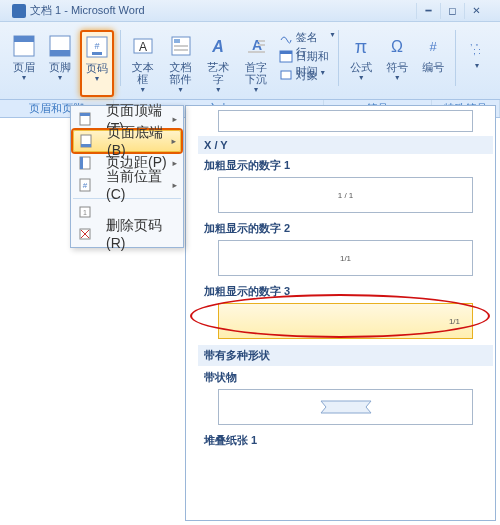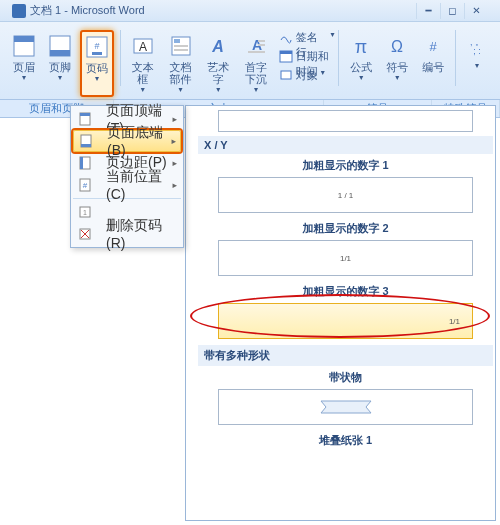--- a/index.html
+++ b/index.html
@@ -38,21 +38,21 @@
   .menu .sub { font-size:9px; color:#666; }
   .menu .msep { height:1px; background:#c8dbef; margin:2px 0; }
 
   
   .gallery { position:absolute; left:185px; top:105px; right:4px; bottom:4px; background:#fff; border:1px solid #9ab6d8; overflow-y:auto; overflow-x:hidden; padding:4px 2px 4px 12px; }
   .gallery::-webkit-scrollbar { width:16px; }
   .gallery::-webkit-scrollbar-track { background:#e8eef6; }
   .gallery::-webkit-scrollbar-thumb { background:#c4d4e8; border:1px solid #a8c4e6; }
   .ghead { font-size:11px; font-weight:bold; color:#2a4a7a; background:#e8f0fa; padding:3px 6px; margin:4px 0 2px 0; }
   .gitem { margin:2px 0 6px 0; }
-  .glabel { font-size:11px; font-weight:bold; color:#2a4a7a; padding:2px 6px;text-align:center; }
+  .glabel { font-size:11px; font-weight:bold; color:#2a4a7a; padding:2px 6px; }
   .gprev { height:36px; margin:2px 20px; border:1px solid #a8b8cc; background:#fff; display:flex; align-items:center; justify-content:center; font-size:9px; color:#555; position:relative; }
   .gitem.sel .gprev { background:linear-gradient(#fff8e0,#ffefb0); border:1px solid #e8b020; }
   .gitem.sel { position: relative; }
   .red-ellipse { position:absolute; border:2px solid #d01010; border-radius:50%; pointer-events:none; }
 
   
   svg { display:block; }
 </style>
 </head>
 <body>

